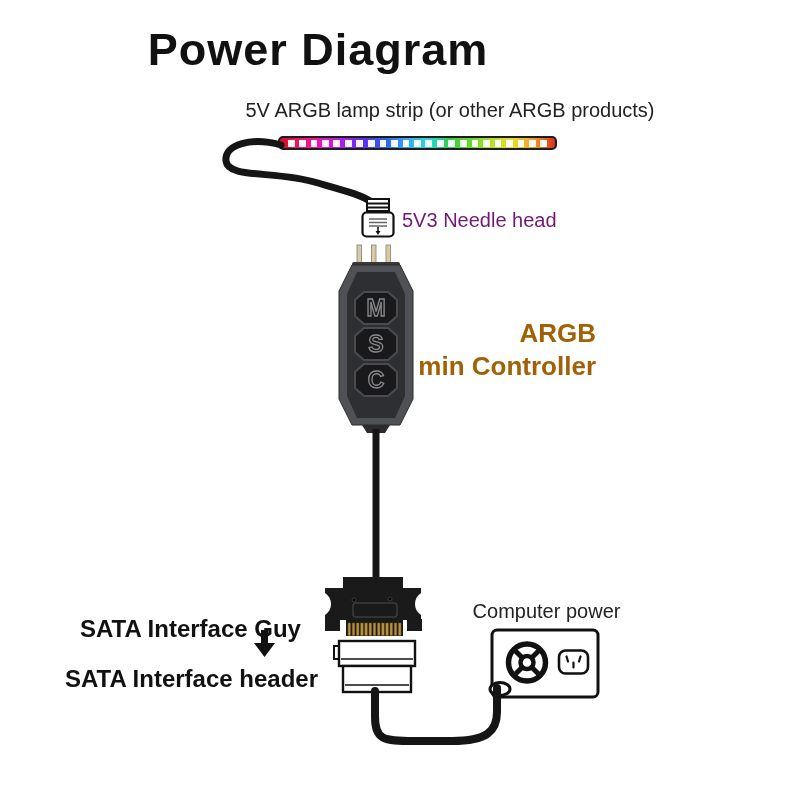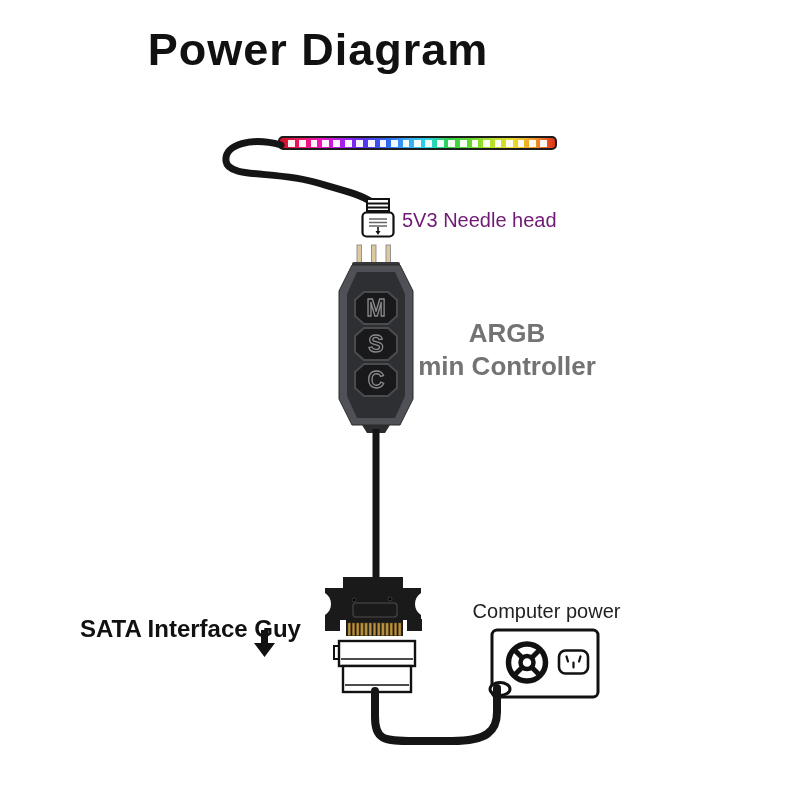--- a/index.html
+++ b/index.html
@@ -9,35 +9,36 @@
   .title{top:24px;left:0;width:636px;text-align:center;font-size:45px;font-weight:700;
          letter-spacing:1px;color:#111;}
   .strip-label{top:99px;left:230px;width:440px;text-align:center;font-size:20px;color:#222;}
   .argb-strip{top:136px;left:278px;width:279px;height:14px;border:2px solid #1c1c1c;
               border-radius:5px;box-sizing:border-box;}
   .argb-strip .leds{margin:1.5px 3px 0 3px;height:7px;
       background:repeating-linear-gradient(90deg,transparent 0 4.5px,rgba(255,255,255,0.95) 4.5px 11.5px);}
   .svgart{top:0;left:0;}
   .needle-label{top:209px;left:402px;font-size:20px;color:#701a75;}
   .pinhead-label{top:246px;left:210px;width:128px;text-align:right;font-size:20px;color:#222;}
-  .controller-label{top:317px;left:418px;width:178px;text-align:center;font-weight:700;
-                    font-size:26px;line-height:33px;color:#737373;}
+  .controller-label{top:317px;left:418px;width:178px;text-align:right;font-weight:700;
+                    font-size:26px;line-height:33px;color:#a16207;}
   .sata-guy{top:615px;left:58px;width:265px;text-align:center;font-weight:700;font-size:24px;color:#111;}
   .sata-header{top:665px;left:48px;width:287px;text-align:center;font-weight:700;font-size:24px;color:#111;}
   .computer-power{top:600px;left:464px;width:165px;text-align:center;font-size:20px;color:#222;}
   svg text.btn-letter{font-family:"Liberation Sans",sans-serif;font-size:23px;font-weight:700;
       fill:none;stroke:#8a8b8e;stroke-width:1.3px;text-anchor:middle;}
 </style>
 </head>
 <body>
 
 <div class="canvas">
 
   <div class="abs title">Power Diagram</div>
 
+  <div class="abs strip-label">5V ARGB lamp strip (or other ARGB products)</div>
 
   <div class="abs argb-strip" style="background: linear-gradient(90deg, rgb(208, 16, 34), rgb(238, 24, 102), rgb(238, 20, 196), rgb(164, 30, 240), rgb(85, 52, 238), rgb(46, 98, 240), rgb(56, 168, 248), rgb(40, 216, 224), rgb(46, 208, 72), rgb(102, 216, 44), rgb(180, 224, 44), rgb(236, 220, 44), rgb(242, 154, 44), rgb(224, 48, 24));">
     <div class="leds"></div>
   </div>
 
   <svg class="abs svgart" width="800" height="800" viewBox="0 0 800 800">
 
     <path d="M281,145 C252,137 224,144 226,161 C228,179 276,170 318,183 C346,191 362,195 373,203" fill="none" stroke="#151515" stroke-width="7" stroke-linecap="round"></path>
 
     <g>
@@ -126,14 +127,15 @@
 
     <polygon points="261,630 268,630 268,643 275,643 264.5,657 254,643 261,643" fill="#111"></polygon>
   </svg>
 
   <div class="abs needle-label">5V3 Needle head</div>
   <div class="abs controller-label">
     <div>ARGB</div>
     <div>min Controller</div>
   </div>
   <div class="abs sata-guy">SATA Interface Guy</div>
+  <div class="abs sata-header">SATA Interface header</div>
   <div class="abs computer-power">Computer power</div>
 </div>
 
 </body></html>

